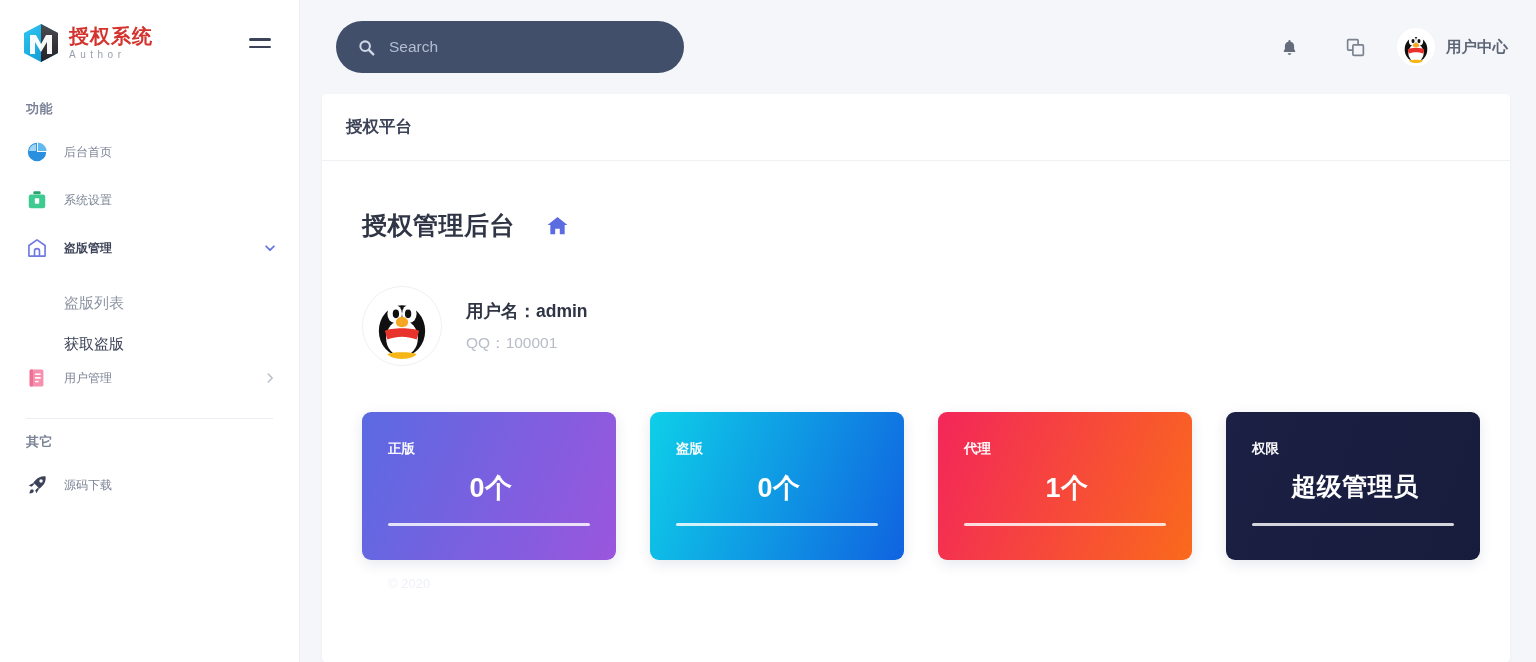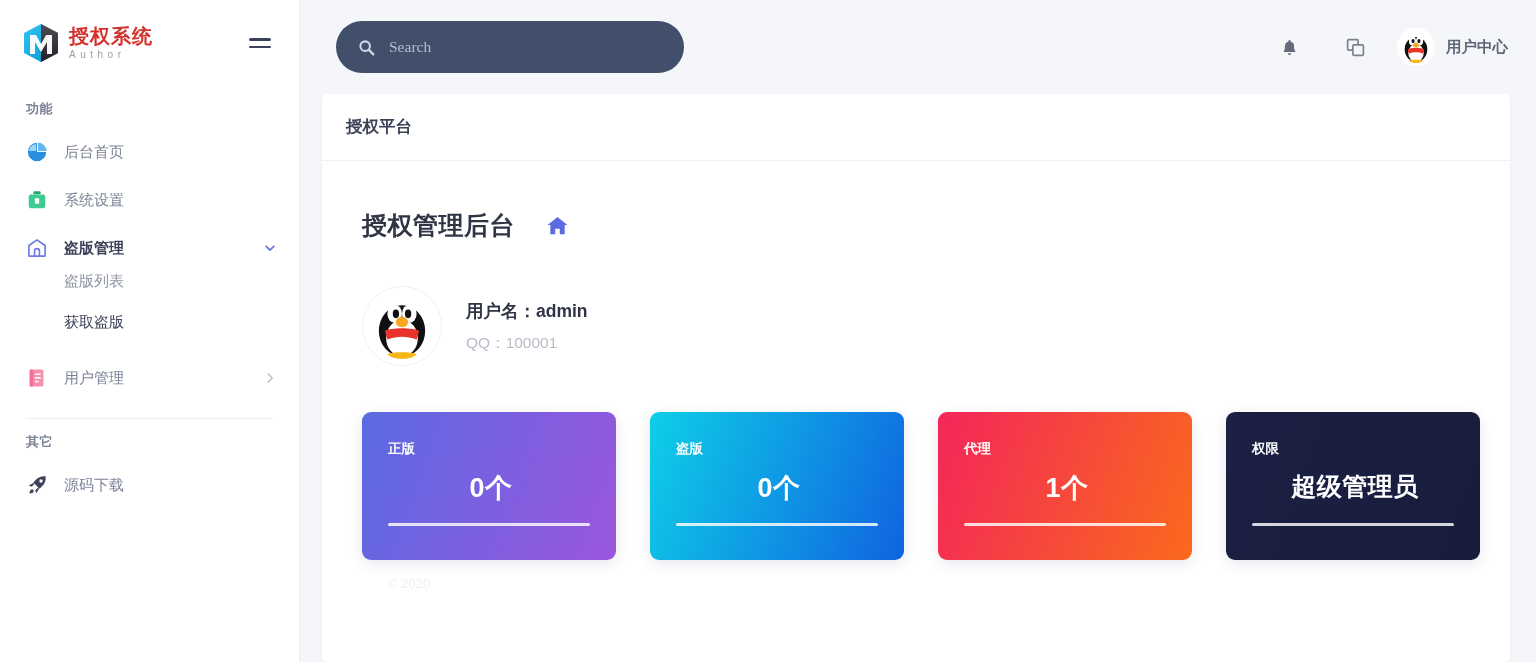--- a/index.html
+++ b/index.html
@@ -40,36 +40,36 @@
 
   .nav-section-title {
     font-size: 13px; font-weight: 700; color: #7b8396;
     padding: 14px 0 10px 26px; letter-spacing: .5px;
   }
   .nav-item {
     display: flex; align-items: center; height: 48px;
     padding: 0 22px 0 26px; cursor: pointer; position: relative;
   }
   .nav-ico { width: 22px; height: 22px; flex: 0 0 22px; margin-right: 16px; display:block; }
-  .nav-label { font-size: 15px; color: #7b8396; flex: 1; white-space: nowrap; }
+  .nav-label { font-size: 12px; color: #7b8396; flex: 1; white-space: nowrap; }
   .nav-item.active .nav-label { color: #3c4257; font-weight: 700; }
   .caret-down, .caret-right { flex: 0 0 auto; }
   .sub-item {
-    height: 41px; display: flex; align-items: flex-start;
+    height: 41px; display: flex; align-items: flex-end;
     padding-left: 64px; font-size: 15px; color: #8d94a3; cursor: pointer;
   }
   .sub-item.current { color: #3c4257; }
   .nav-divider { height: 1px; background: #ecedf2; margin: 16px 26px 0 26px; }
 
   
   .main { flex: 1; display: flex; flex-direction: column; min-width: 0; height: 662px; }
 
   .topbar {
     height: 86px; flex: 0 0 86px; display: flex; align-items: center;
-    padding: 8px 28px 0 36px; background: #f4f6f9; font-family: Liberation Serif, serif;
+    padding: 8px 28px 0 36px; background: #f4f6f9;
   }
   .search-box {
     width: 348px; height: 52px; background: #414f6b; border-radius: 26px;
     display: flex; align-items: center; padding: 0 22px; cursor: text;
   }
   .search-ico { width: 17px; height: 17px; margin-right: 14px; flex: 0 0 17px; }
   .search-ph { color: #b3bdd0; font-size: 15.5px; }
   .top-right { margin-left: auto; display: flex; align-items: center; gap: 10px; }
   .top-ico-btn {
     width: 56px; height: 44px; display: flex; align-items: center;

